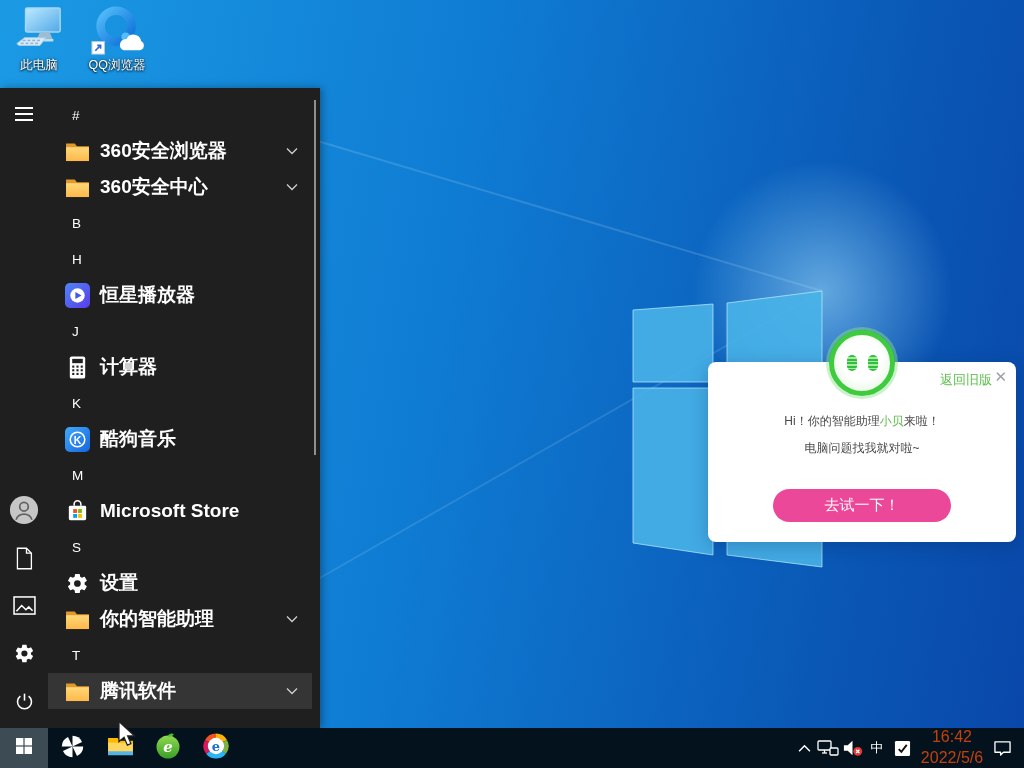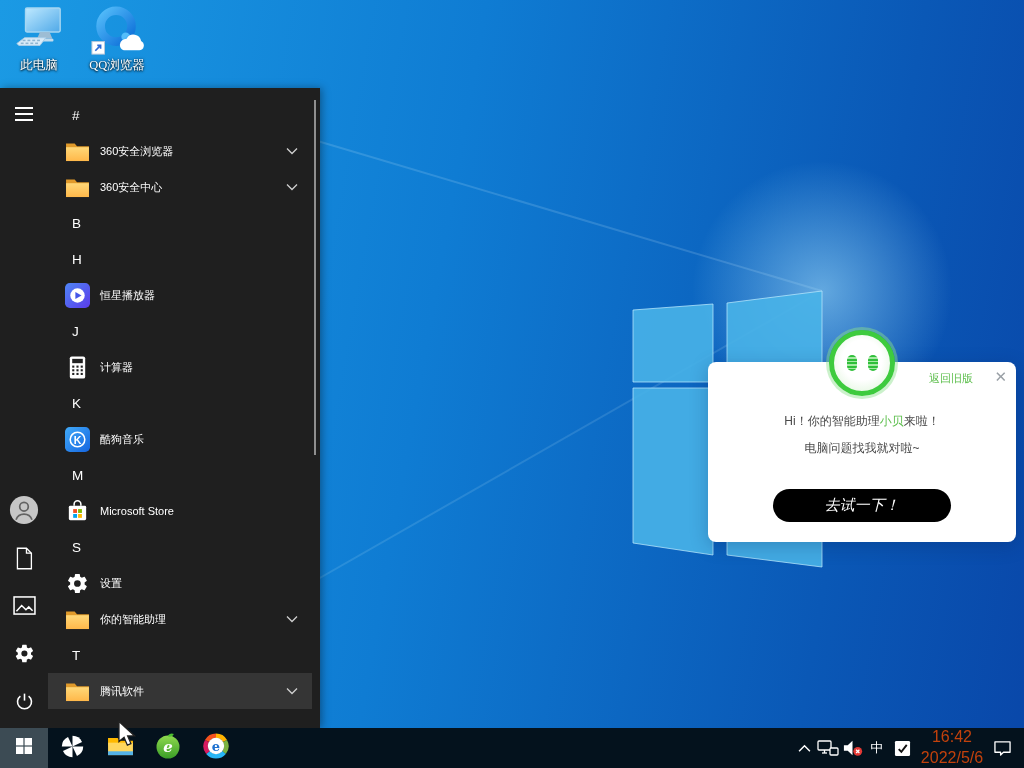--- a/index.html
+++ b/index.html
@@ -11,21 +11,21 @@
     background:linear-gradient(100deg,#1b9ae4 0%,#0f7cd3 42%,#0a58b6 80%,#0947a9 100%);}
   .wallpaper svg{position:absolute;left:0;top:0;}
   
   .desk-icon{position:absolute;width:62px;text-align:center;cursor:default;}
   .desk-icon .dicon{display:block;margin:0 auto;}
   .desk-icon .dlabel{display:block;margin-top:1px;font-size:12.5px;color:#fff;
     text-shadow:0 1px 2px rgba(0,0,0,.85),0 0 3px rgba(0,0,0,.6);line-height:1.15;}
   
   .popup{position:absolute;left:708px;top:362px;width:308px;height:180px;background:#fff;
     border-radius:8px;box-shadow:0 4px 18px rgba(0,30,80,.25);z-index:5;}
-  .popup .backlink{position:absolute;top:9px;right:43px;font-size:11px;cursor:pointer;}
+  .popup .backlink{position:absolute;top:9px;right:24px;font-size:13px;cursor:pointer;}
   .popup .close{position:absolute;top:7px;right:9px;font-size:15px;color:#9aa0a6;cursor:pointer;line-height:1;}
   .popup .lines{position:absolute;top:46px;left:0;right:0;text-align:center;
     font-size:12px;color:#4a4a4a;line-height:27px;}
   .popup .go-btn{position:absolute;left:50%;transform:translateX(-50%);top:127px;width:178px;height:33px;
     border:none;border-radius:17px;color:#fff;font-size:15px;cursor:pointer;
     font-family:inherit;}
   .mascot{position:absolute;left:829px;top:330px;width:56px;height:56px;border-radius:50%;
     background:radial-gradient(circle at 50% 45%,#ffffff 48%,#e9f8e6 78%,#d9f3d4 100%);
     border:5px solid #3ecb3e;box-shadow:0 0 0 3px rgba(140,225,140,.45);z-index:6;
     display:flex;align-items:center;justify-content:center;gap:11px;}
@@ -33,21 +33,21 @@
     background:repeating-linear-gradient(180deg,#2fbf3a 0 2.2px,#a6e9a4 2.2px 3.6px);}
   
   .startmenu{position:absolute;left:0;top:88px;width:320px;height:640px;background:#1f1f1f;
     z-index:10;overflow:hidden;box-shadow:2px 0 8px rgba(0,0,0,.35);}
   .rail-item{position:absolute;left:0;width:48px;height:48px;display:flex;
     align-items:center;justify-content:center;cursor:pointer;}
   .menu-list{position:absolute;left:48px;top:9px;right:8px;}
   .m-row{height:36px;display:flex;align-items:center;padding-left:16px;cursor:pointer;color:#fff;}
   .m-row:hover,.m-row.hovered{background:#353535;}
   .m-row .item-icon{width:26px;height:26px;display:flex;align-items:center;justify-content:center;flex:0 0 26px;}
-  .m-row .item-label{margin-left:10px;font-size:11px;white-space:nowrap;}
+  .m-row .item-label{margin-left:10px;font-size:19px;white-space:nowrap;font-weight:bold;}
   .m-row .chev{margin-left:auto;margin-right:14px;display:flex;align-items:center;}
   .s-row{height:36px;display:flex;align-items:center;padding-left:24px;color:#fff;
     font-size:13.5px;cursor:pointer;}
   .scrollbar{position:absolute;right:4px;top:12px;width:2px;height:355px;background:#8f8f8f;cursor:pointer;}
   
   .taskbar{position:absolute;left:0;bottom:0;width:1024px;height:40px;background:#04121d;
     z-index:20;display:flex;align-items:stretch;}
   .tb-btn{width:48px;display:flex;align-items:center;justify-content:center;cursor:pointer;}
   .tb-btn.active{background:#3c4b54;}
   .tray{margin-left:auto;display:flex;align-items:center;margin-right:10px;}
@@ -104,21 +104,21 @@
           <rect x="7" y="39" width="3" height="1.6"></rect>
             <rect x="12" y="39" width="3" height="1.6"></rect>
             <rect x="17" y="39" width="3" height="1.6"></rect>
             <rect x="22" y="39" width="3" height="1.6"></rect>
         </g>
       </g>
     </svg>
     <span class="dlabel">此电脑</span>
   </div>
 
-  <div class="desk-icon" style="left:86px;top:3px;font-family:Liberation Serif, serif;">
+  <div class="desk-icon" style="left:86px;top:3px;">
     <svg class="dicon" width="54" height="54" viewBox="0 0 56 56">
       <defs>
           <linearGradient id="qg" x1="0" y1="0" x2="1" y2="1">
         <stop offset="0" stop-color="#54bdfa"></stop>
             <stop offset="1" stop-color="#0c6ed8"></stop>
           </linearGradient>
         </defs>
       <circle cx="27" cy="24" r="16" fill="none" stroke="url(#qg)" stroke-width="9"></circle>
       <path d="M37 35l7 7" stroke="url(#qg)" stroke-width="9" stroke-linecap="round"></path>
       <path d="M31 43a7 7 0 0 1 7-6 8 8 0 0 1 15 2.5 5 5 0 0 1-2 9.5H35a6 6 0 0 1-4-6z" fill="#fff"></path>
@@ -130,21 +130,21 @@
     <span class="dlabel">QQ浏览器</span>
   </div>
 
   <div class="popup">
     <span class="backlink" style="color:#5cbe4c;">返回旧版</span>
     <span class="close">✕</span>
     <div class="lines">
       <div><span>Hi！你的智能助理</span><span style="color:#5cbe4c;">小贝</span><span>来啦！</span></div>
       <div>电脑问题找我就对啦~</div>
     </div>
-    <button class="go-btn" style="background:#000000;font-style:italic;">去试一下！</button>
+    <button class="go-btn" style="background:#ec4899;">去试一下！</button>
   </div>
   <div class="mascot">
     <span class="eye"></span>
     <span class="eye"></span>
   </div>
 
   <div class="startmenu">
     <div id="rail">
         <div class="rail-item" style="top: 4px;">
           <span><svg width="18" height="14" viewBox="0 0 18 14">

